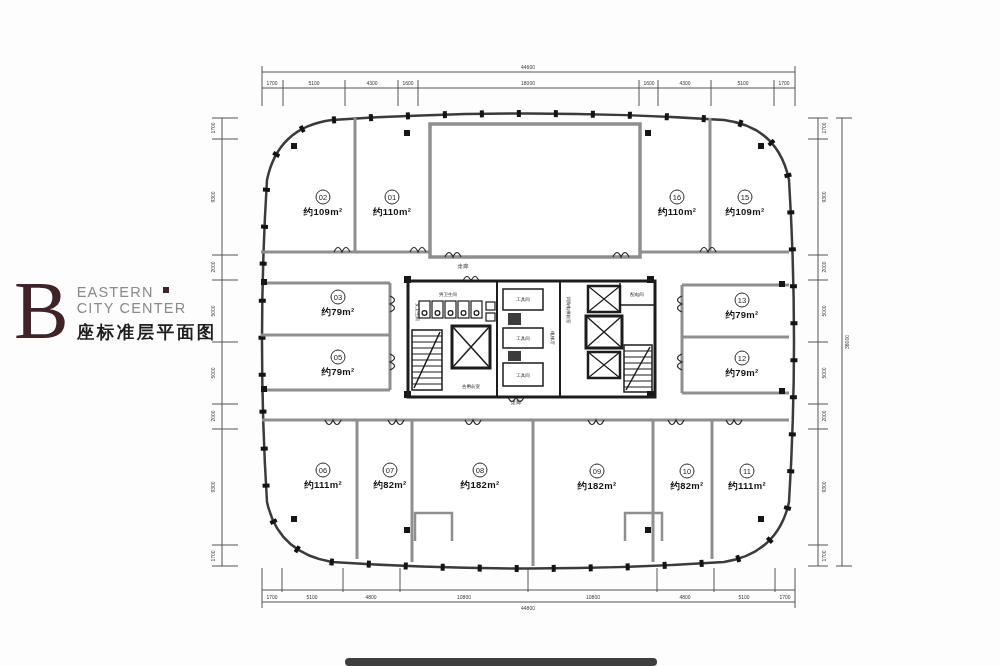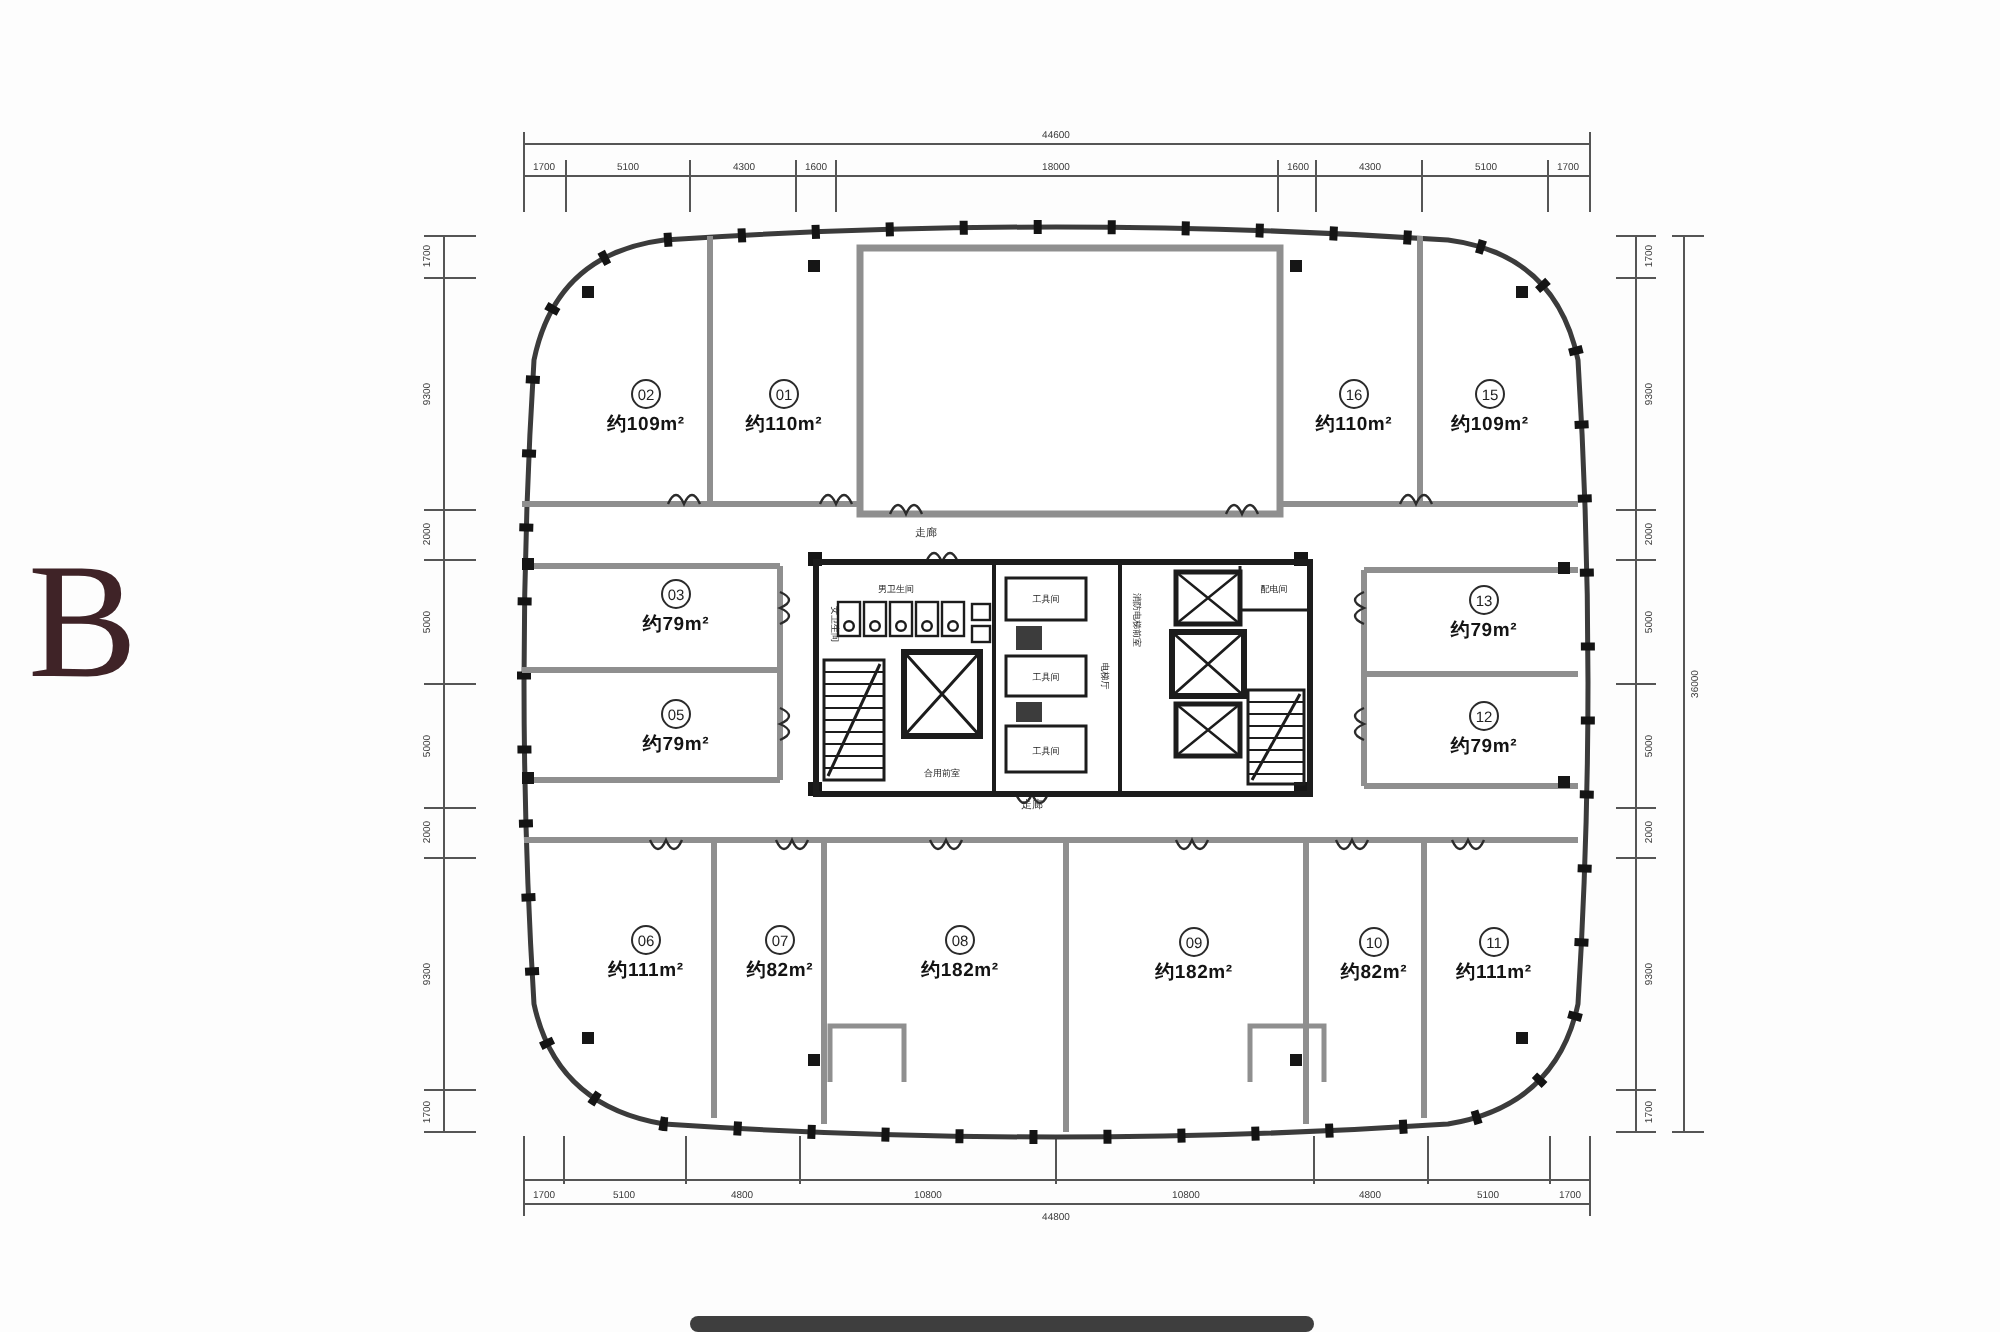--- a/index.html
+++ b/index.html
@@ -23,20 +23,25 @@
   .bottom-bar{position:absolute;left:345px;top:658px;width:312px;height:8px;
               background:#1c1c1c;border-radius:4px;opacity:.85;}
 </style>
 </head>
 <body>
 
 <div class="canvas">
 
   <div class="logo">
     <span class="logo-b">B</span>
+    <div class="logo-text">
+      <div class="logo-line1"><span>EASTERN</span><span class="logo-dot"></span></div>
+      <div class="logo-line2">CITY CENTER</div>
+      <div class="logo-sub">座标准层平面图</div>
+    </div>
   </div>
 
   <svg width="1000" height="666" viewBox="0 0 1000 666">
 
     <g stroke="#555" stroke-width="1">
       <path d="M262 72 H795 M262 88 H795" fill="none"></path>
       <path d="M262 66 V106 M795 66 V106 M283 80 V106 M345 80 V106 M398 80 V106 M418 80 V106 M639 80 V106 M658 80 V106 M711 80 V106 M774 80 V106" fill="none"></path>
     </g>
     <g stroke="none">
       <text class="dimtext" x="528" y="69" text-anchor="middle">44600</text>

